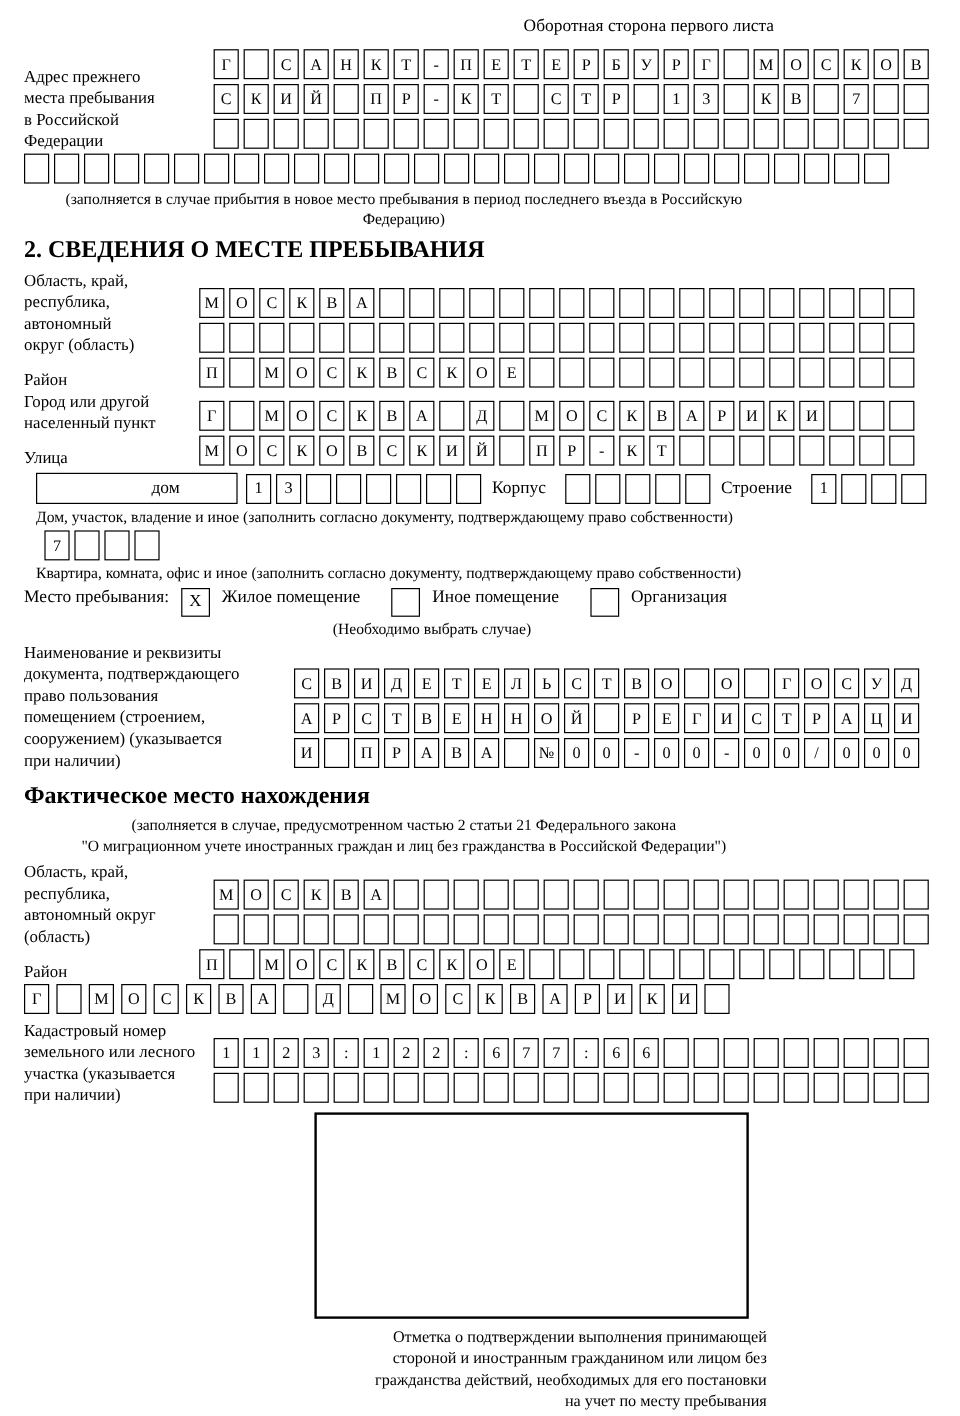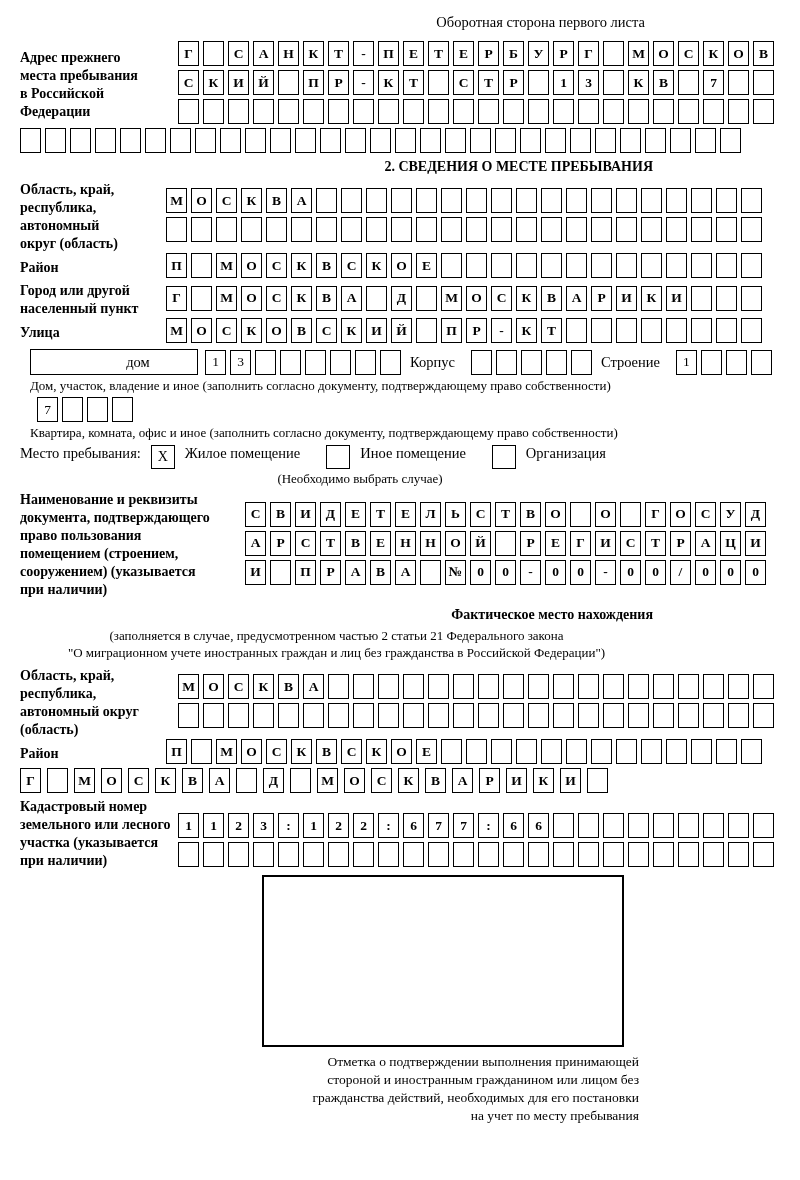--- a/index.html
+++ b/index.html
@@ -3,36 +3,36 @@
 <meta charset="utf-8">
 <style>
   html,body{margin:0;padding:0;background:#fff;}
   body{
     width:800px;height:1180px;overflow:hidden;color:#000;
     font-family:"Liberation Serif","DejaVu Serif",serif;
   }
   .sheet{box-sizing:border-box;width:673px;padding:14px 20px 0 20px;}
   .header-note{text-align:right;font-size:14.5px;padding-right:8px;margin-bottom:10px;}
 
-  .field{display:flex;align-items:center;font-weight:bold;}
+  .field{display:flex;align-items:flex-end;}
   .label{font-size:14px;line-height:18px;white-space:pre-line;}
   .w158{flex:0 0 158px;}
   .w146{flex:0 0 146px;}
   .w225{flex:0 0 225px;}
   .rows{display:flex;flex-direction:column;}
   .cells-row{display:flex;gap:4px;margin-bottom:4px;}
   .cells-row.gapwide{gap:6px;}
   .cell{
     box-sizing:border-box;flex:0 0 21px;width:21px;height:25px;
     border:1.6px solid #000;display:flex;align-items:center;justify-content:center;
     font-size:13.5px;line-height:1;
   }
   .caption{font-size:13px;line-height:17px;}
   .center{text-align:center;white-space:pre-line;}
-  .sec-title{text-align:right;font-weight:bold;font-size:14px;margin:6px 0;}
+  .sec-title{text-align:left;font-weight:bold;font-size:20px;margin:6px 0;}
   .mt12{margin-top:0px;}
 
   .dom-row{display:flex;align-items:center;margin:2px 0 2px 10px;}
   .named-box{
     box-sizing:border-box;border:1.7px solid #000;flex:0 0 168px;height:26px;
     display:flex;align-items:center;justify-content:center;font-size:14.5px;padding-left:48px;
   }
   .cells-inline{display:flex;gap:4px;margin-left:7px;}
   .inline-label{font-size:14.5px;margin:0 9px;}
   .leftcap{margin:0 0 3px 10px;}
@@ -170,20 +170,21 @@
       <span class="cell"></span>
       <span class="cell"></span>
       <span class="cell"></span>
       <span class="cell"></span>
       <span class="cell"></span>
       <span class="cell"></span>
       <span class="cell"></span>
       <span class="cell"></span>
       <span class="cell"></span>
     </div>
+  <div class="caption center">(заполняется в случае прибытия в новое место пребывания в период последнего въезда в Российскую Федерацию)</div>
 
   <div class="sec-title">2. СВЕДЕНИЯ О МЕСТЕ ПРЕБЫВАНИЯ</div>
 
   <div class="field">
     <div class="label w146">Область, край,
 республика,
 автономный
 округ (область)</div>
     <div class="rows">
       <div class="cells-row">

